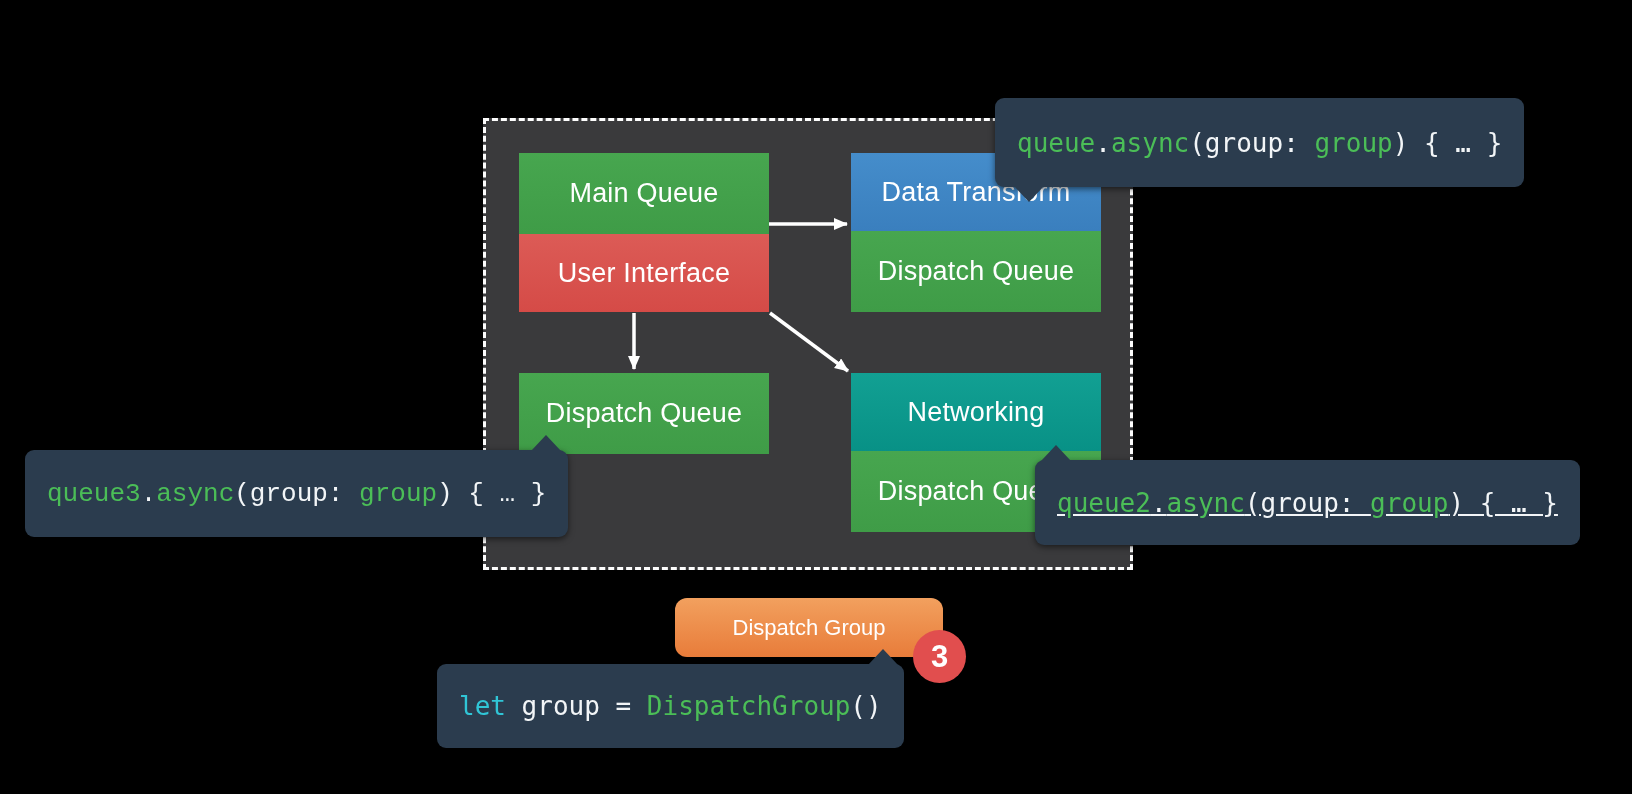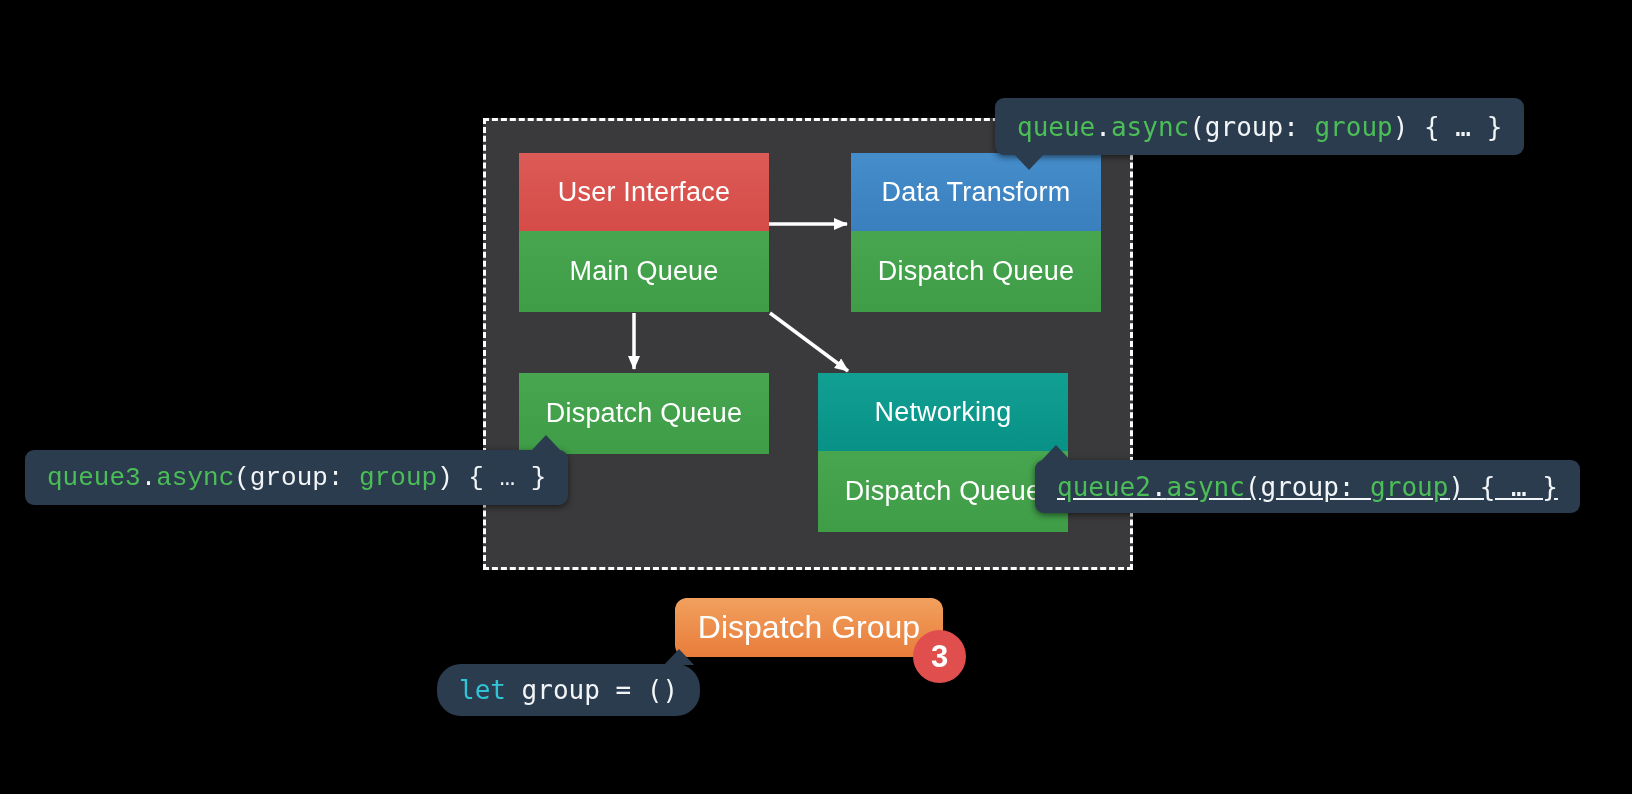--- a/index.html
+++ b/index.html
@@ -22,72 +22,72 @@
   .sec-title{height:78px;}
   .sec-queue{height:81px;}
   .bg-red  {background:linear-gradient(#dc5b56,#d54b47);}
   .bg-blue {background:linear-gradient(#458dcb,#3a7fbe);}
   .bg-navy {background:linear-gradient(#23466d,#1d3c60);}
   .bg-teal {background:linear-gradient(#12a093,#089186);}
   .bg-green{background:linear-gradient(#47a64f,#3f9c47);}
   .pos-ui {left:519px;top:153px;}
   .pos-dt {left:851px;top:153px;}
   .pos-db {left:519px;top:373px;}
-  .pos-net{left:818px;top:373px;}
+  .pos-net{left:851px;top:373px;}
   
   svg.arrows{position:absolute;left:0;top:0;z-index:3;pointer-events:none;}
   
   .tip{
-    position:absolute;z-index:5;height:55px;padding:0 22px;
+    position:absolute;z-index:5;height:55px;padding:16px 22px;
     display:flex;align-items:center;white-space:pre;
     background:#2b3c4e;border-radius:9px;
     font-family:"DejaVu Sans Mono","Liberation Mono",monospace;
     font-size:26px;color:#f2f5f7;
     box-shadow:0 2px 6px rgba(0,0,0,.55);
   }
   .tip-top   {left:995px; top:98px; height:57px;}
   .tip-left  {left:25px;  top:450px;font-family:Liberation Mono, monospace;}
   .tip-right {left:1035px;top:460px;height:53px;text-decoration:underline;}
-  .tip-bottom{left:437px; top:664px;height:52px;border-radius:24px;}
+  .tip-bottom{left:437px; top:664px;height:52px;}
   .tok-g{color:#4bbe57;}
   .tok-c{color:#30c5d6;}
   .tok-w{color:#f2f5f7;}
   .tail{position:absolute;width:0;height:0;
     border-left:15px solid transparent;border-right:15px solid transparent;}
   .tail-down{bottom:-15px;border-top:16px solid #2b3c4e;}
   .tail-up{top:-15px;border-bottom:16px solid #2b3c4e;}
   .tip-top    .tail{left:19px;}
   .tip-left   .tail{right:7px;}
   .tip-right  .tail{left:6px;}
   .tip-bottom .tail{right:6px;}
   
   .dg-button{
     position:absolute;left:675px;top:598px;width:268px;height:59px;z-index:4;
     background:linear-gradient(#f2a05e,#e87c3a);border-radius:12px;
     display:flex;align-items:center;justify-content:center;
-    color:#ffffff;font-size:32px;
+    color:#ffffff;font-size:22px;
   }
   .dg-badge{
     position:absolute;left:913px;top:630px;width:53px;height:53px;z-index:6;
     background:#e14e4e;border-radius:50%;
     display:flex;align-items:center;justify-content:center;
     color:#ffffff;font-size:31px;font-weight:bold;
   }
 </style>
 </head>
 <body>
 
 <div class="group-box"></div>
 
 <div class="node pos-ui">
+  <div class="node-sec sec-queue bg-green">
+    <span>Main Queue</span>
+  </div>
   <div class="node-sec sec-title bg-red">
     <span>User Interface</span>
-  </div>
-  <div class="node-sec sec-queue bg-green">
-    <span>Main Queue</span>
   </div>
 </div>
 
 <div class="node pos-dt">
   <div class="node-sec sec-title bg-blue">
     <span>Data Transform</span>
   </div>
   <div class="node-sec sec-queue bg-green">
     <span>Dispatch Queue</span>
   </div>
@@ -128,21 +128,21 @@
   <span class="tok-g">queue3</span><span class="tok-w">.</span><span class="tok-g">async</span><span class="tok-w">(group: </span><span class="tok-g">group</span><span class="tok-w">) { … }</span>
   <div class="tail tail-up"></div>
 </div>
 
 <div class="tip tip-right">
   <span class="tok-g">queue2</span><span class="tok-w">.</span><span class="tok-g">async</span><span class="tok-w">(group: </span><span class="tok-g">group</span><span class="tok-w">) { … }</span>
   <div class="tail tail-up"></div>
 </div>
 
 <div class="tip tip-bottom">
-  <span class="tok-c">let</span><span class="tok-w"> group = </span><span class="tok-w">()</span>
+  <span class="tok-c">let</span><span class="tok-w"> group = </span><span class="tok-g">DispatchGroup</span><span class="tok-w">()</span>
   <div class="tail tail-up"></div>
 </div>
 
 <div class="dg-button">
   <span>Dispatch Group</span>
 </div>
 <div class="dg-badge">
   <span>3</span>
 </div>
 

